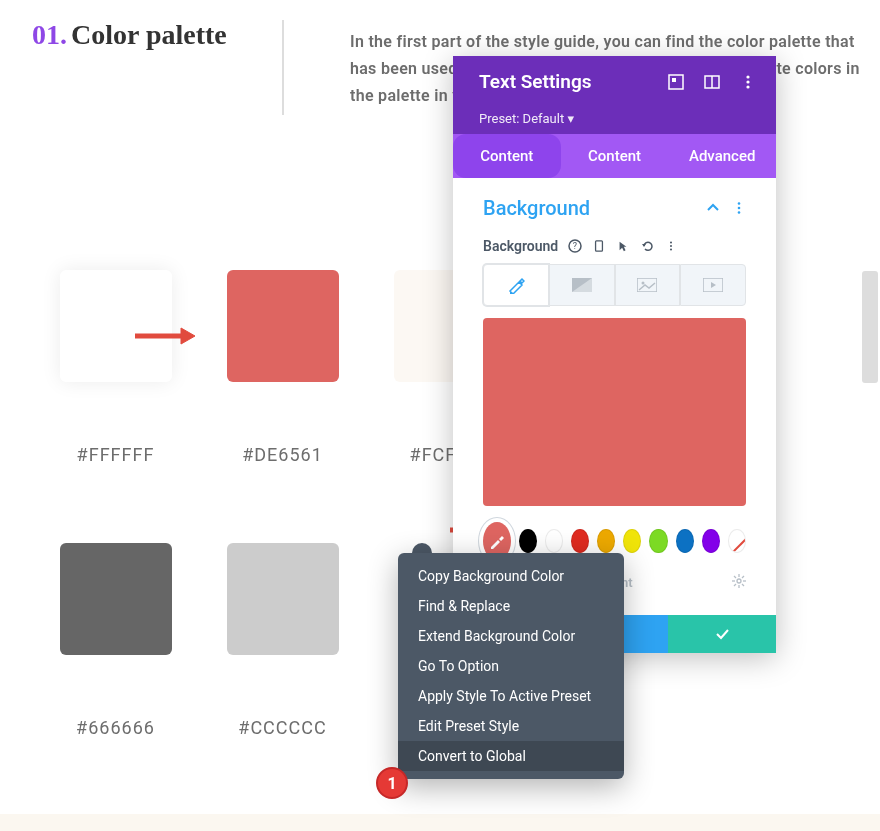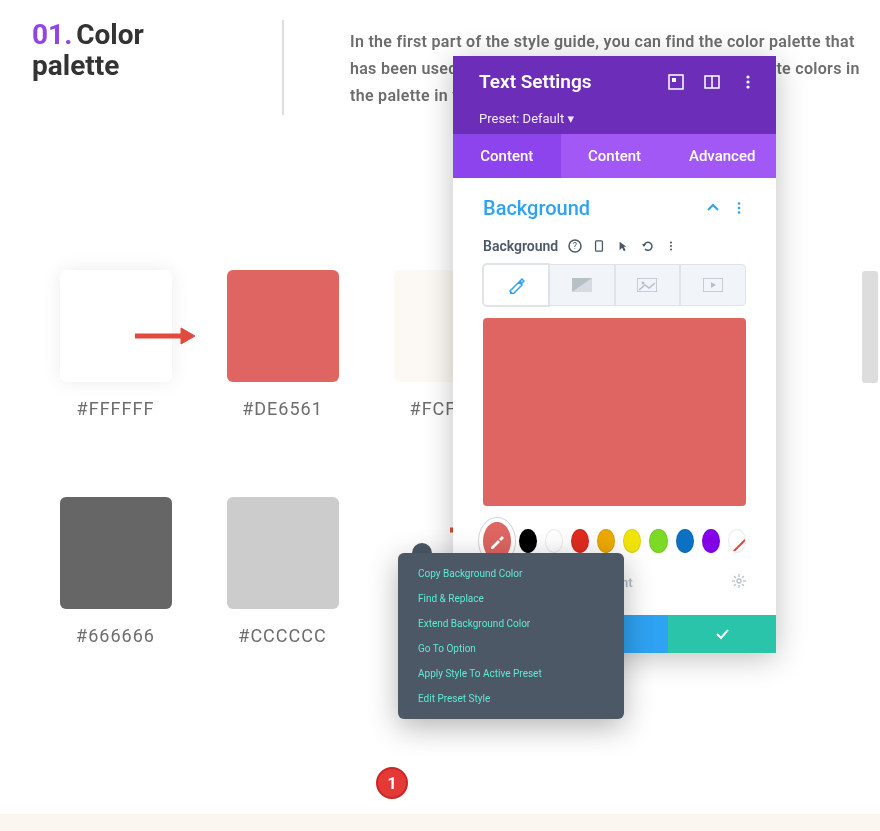--- a/index.html
+++ b/index.html
@@ -10,20 +10,21 @@
       height: 831px;
       position: relative;
       overflow: hidden;
     }
 
     .page-header {
       position: absolute;
       top: 20px;
       left: 32px;
       width: 500px;
+      font-family: Liberation Serif, serif;
     }
     .page-title-num {
       color: #8E47E6;
       font-weight: 700;
       font-size: 28px;
     }
     .page-title-text {
       color: #333;
       font-weight: 700;
       font-size: 28px;
@@ -64,21 +65,21 @@
       display: flex;
       flex-direction: column;
       align-items: center;
     }
     .swatch-box {
       width: 112px;
       height: 112px;
       border-radius: 6px;
     }
     .swatch-label {
-      margin-top: 16px;
+      margin-top: 62px;
       color: #6d6d6d;
       font-size: 18px;
       letter-spacing: 1px;
     }
     .swatch-row2 { margin-top: 78px; }
 
     .arrow-red {
       position: absolute;
       color: #E14B3E;
       font-size: 28px;
@@ -137,20 +138,21 @@
       display: flex;
     }
     .panel-tab {
       flex: 1;
       text-align: center;
       padding: 13px 0;
       color: #fff;
       font-size: 15px;
       font-weight: 500;
       cursor: pointer;
+      border-radius: 13px;
     }
     .panel-tab.active {
       background: #8E44EC;
     }
 
     .panel-body {
       padding: 18px 30px 24px 30px;
       background: #fff;
     }
     .section-head {
@@ -303,22 +305,22 @@
       top: 553px;
       left: 398px;
       width: 226px;
       background: #4C5866;
       border-radius: 6px;
       padding: 8px 0;
       z-index: 50;
       box-shadow: 0 8px 30px rgba(0,0,0,0.3);
     }
     .ctx-item {
-      color: #5eead4;
-      font-size: 10px;
+      color: #ffffff;
+      font-size: 14px;
       padding: 7px 20px;
       cursor: pointer;
     }
     .ctx-item.highlight {
       background: #3E4853;
     }
     .ctx-bubble {
       position: absolute;
       top: 543px;
       left: 412px;
@@ -576,15 +578,16 @@
 </div>
 
 <div class="ctx-bubble"></div>
 <div class="ctx-menu">
   <div class="ctx-item">Copy Background Color</div>
   <div class="ctx-item">Find &amp; Replace</div>
   <div class="ctx-item">Extend Background Color</div>
   <div class="ctx-item">Go To Option</div>
   <div class="ctx-item">Apply Style To Active Preset</div>
   <div class="ctx-item">Edit Preset Style</div>
+  <div class="ctx-item highlight">Convert to Global</div>
 </div>
 
 <div class="badge-num">1</div>
 
 </body></html>

